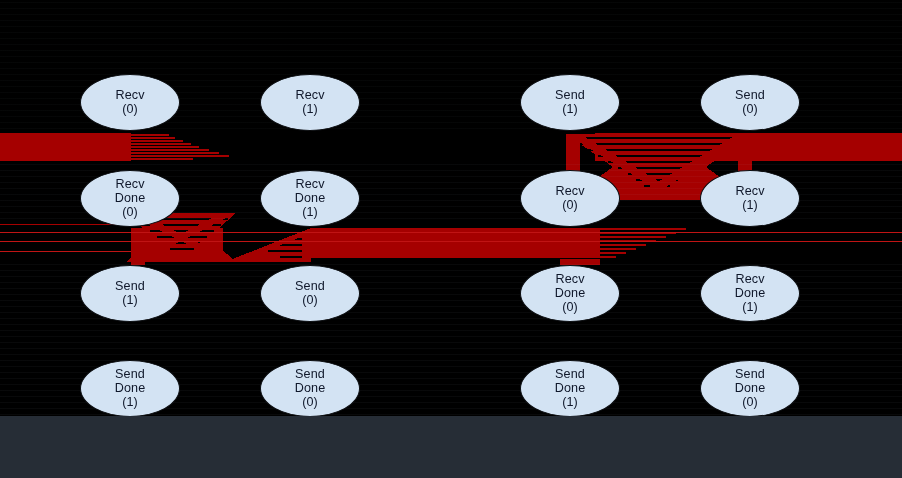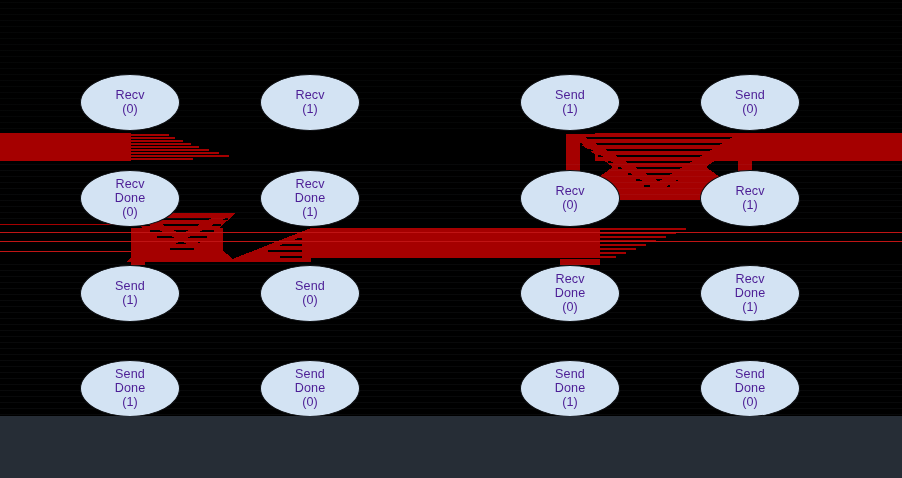--- a/index.html
+++ b/index.html
@@ -34,21 +34,21 @@
   
   .node{
     position:absolute;
     width:100px;height:57px;
     border-radius:50%/50%;
     background:#d3e3f3;
     border:1.4px solid #0d0f12;
     box-sizing:border-box;
     display:flex;flex-direction:column;
     align-items:center;justify-content:center;
-    color:#4c1d95;
+    color:#0f172a;
     font-size:12.6px;
     line-height:14.2px;
     letter-spacing:0.1px;
     text-align:center;
     user-select:none;
   }
   .node .l{display:block;white-space:nowrap;}
 </style>
 </head>
 <body>

